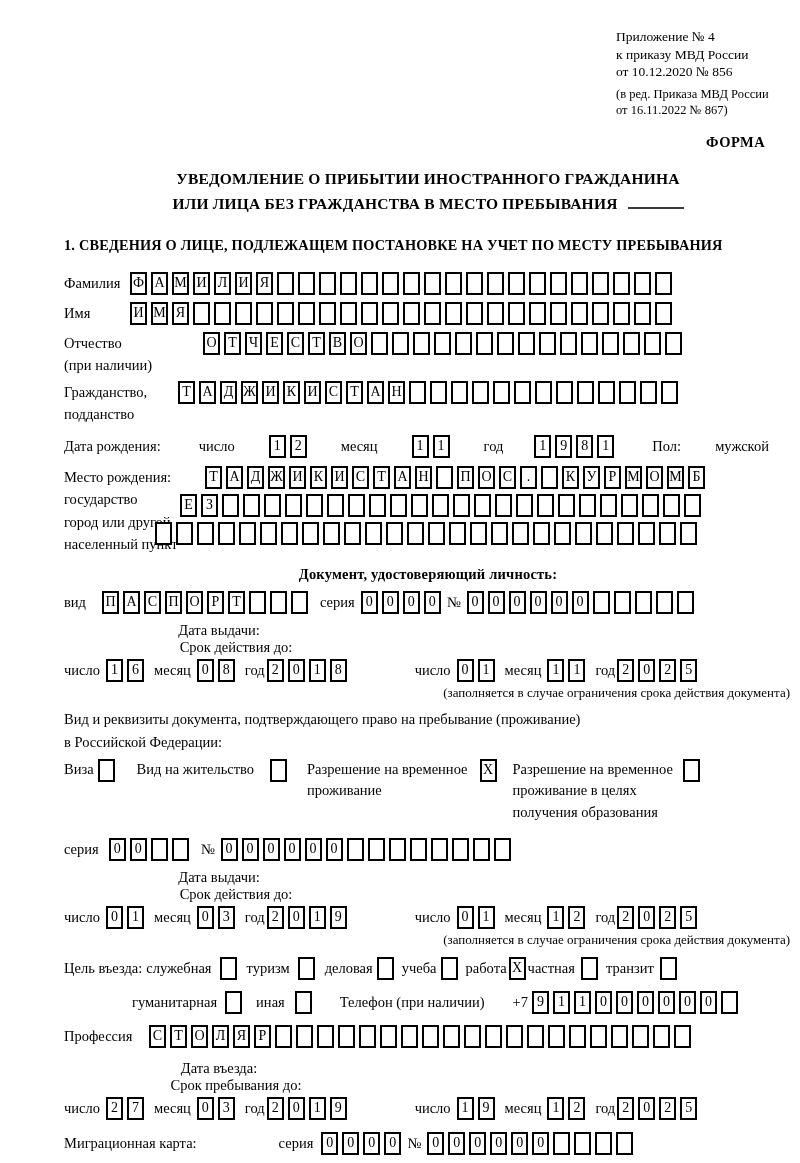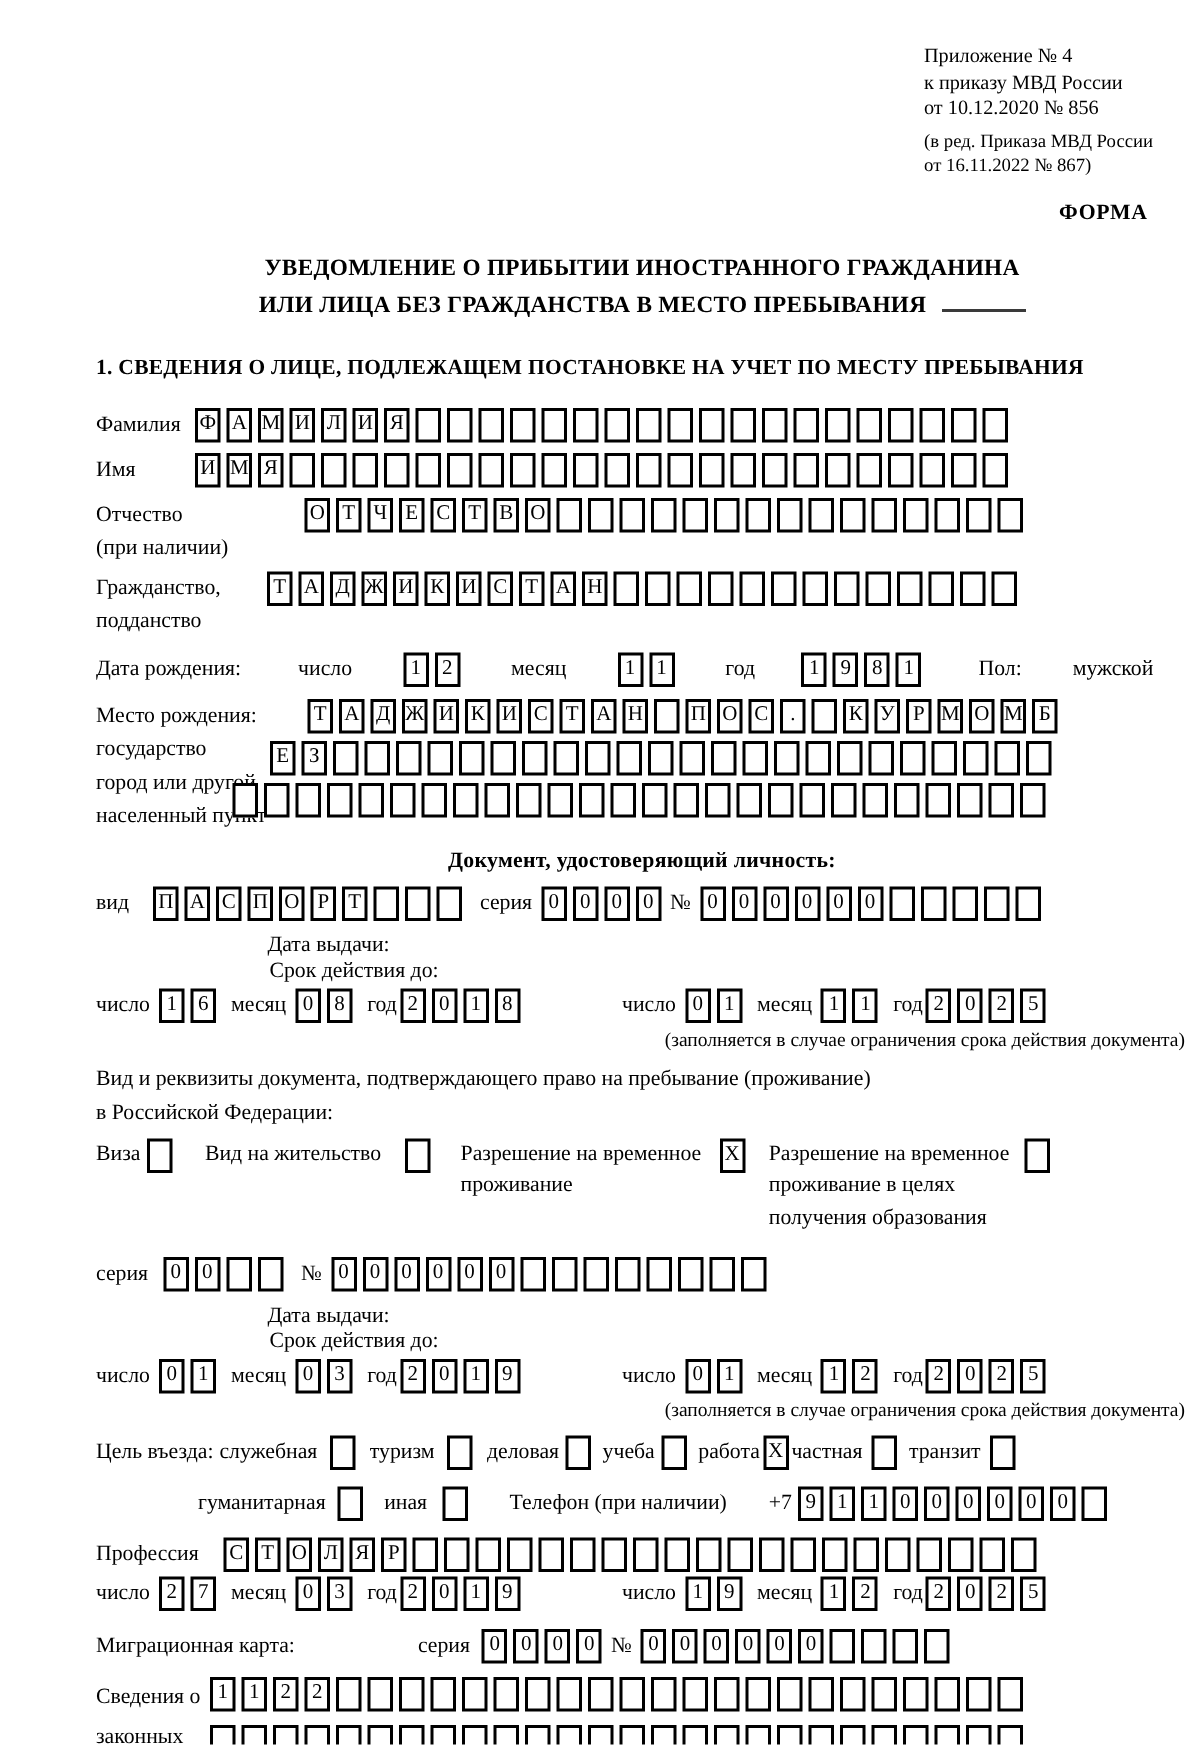--- a/index.html
+++ b/index.html
@@ -603,20 +603,24 @@
         <span class="cell"></span>
         <span class="cell"></span>
         <span class="cell"></span>
         <span class="cell"></span>
         <span class="cell"></span>
         <span class="cell"></span>
         <span class="cell"></span>
       </span>
   </div>
 
+  <div class="datehdr" style="margin-top:12px;">
+    <span class="dh1">Дата въезда:</span>
+    <span class="dh2">Срок пребывания до:</span>
+  </div>
   <div class="daterow">
     <span class="dgroup">
       <span class="mlbl" style="margin-left:0;">число</span>
       <span class="cells">
           <span class="cell">2</span>
           <span class="cell">7</span>
         </span>
       <span class="mlbl">месяц</span>
       <span class="cells">
           <span class="cell">0</span>

